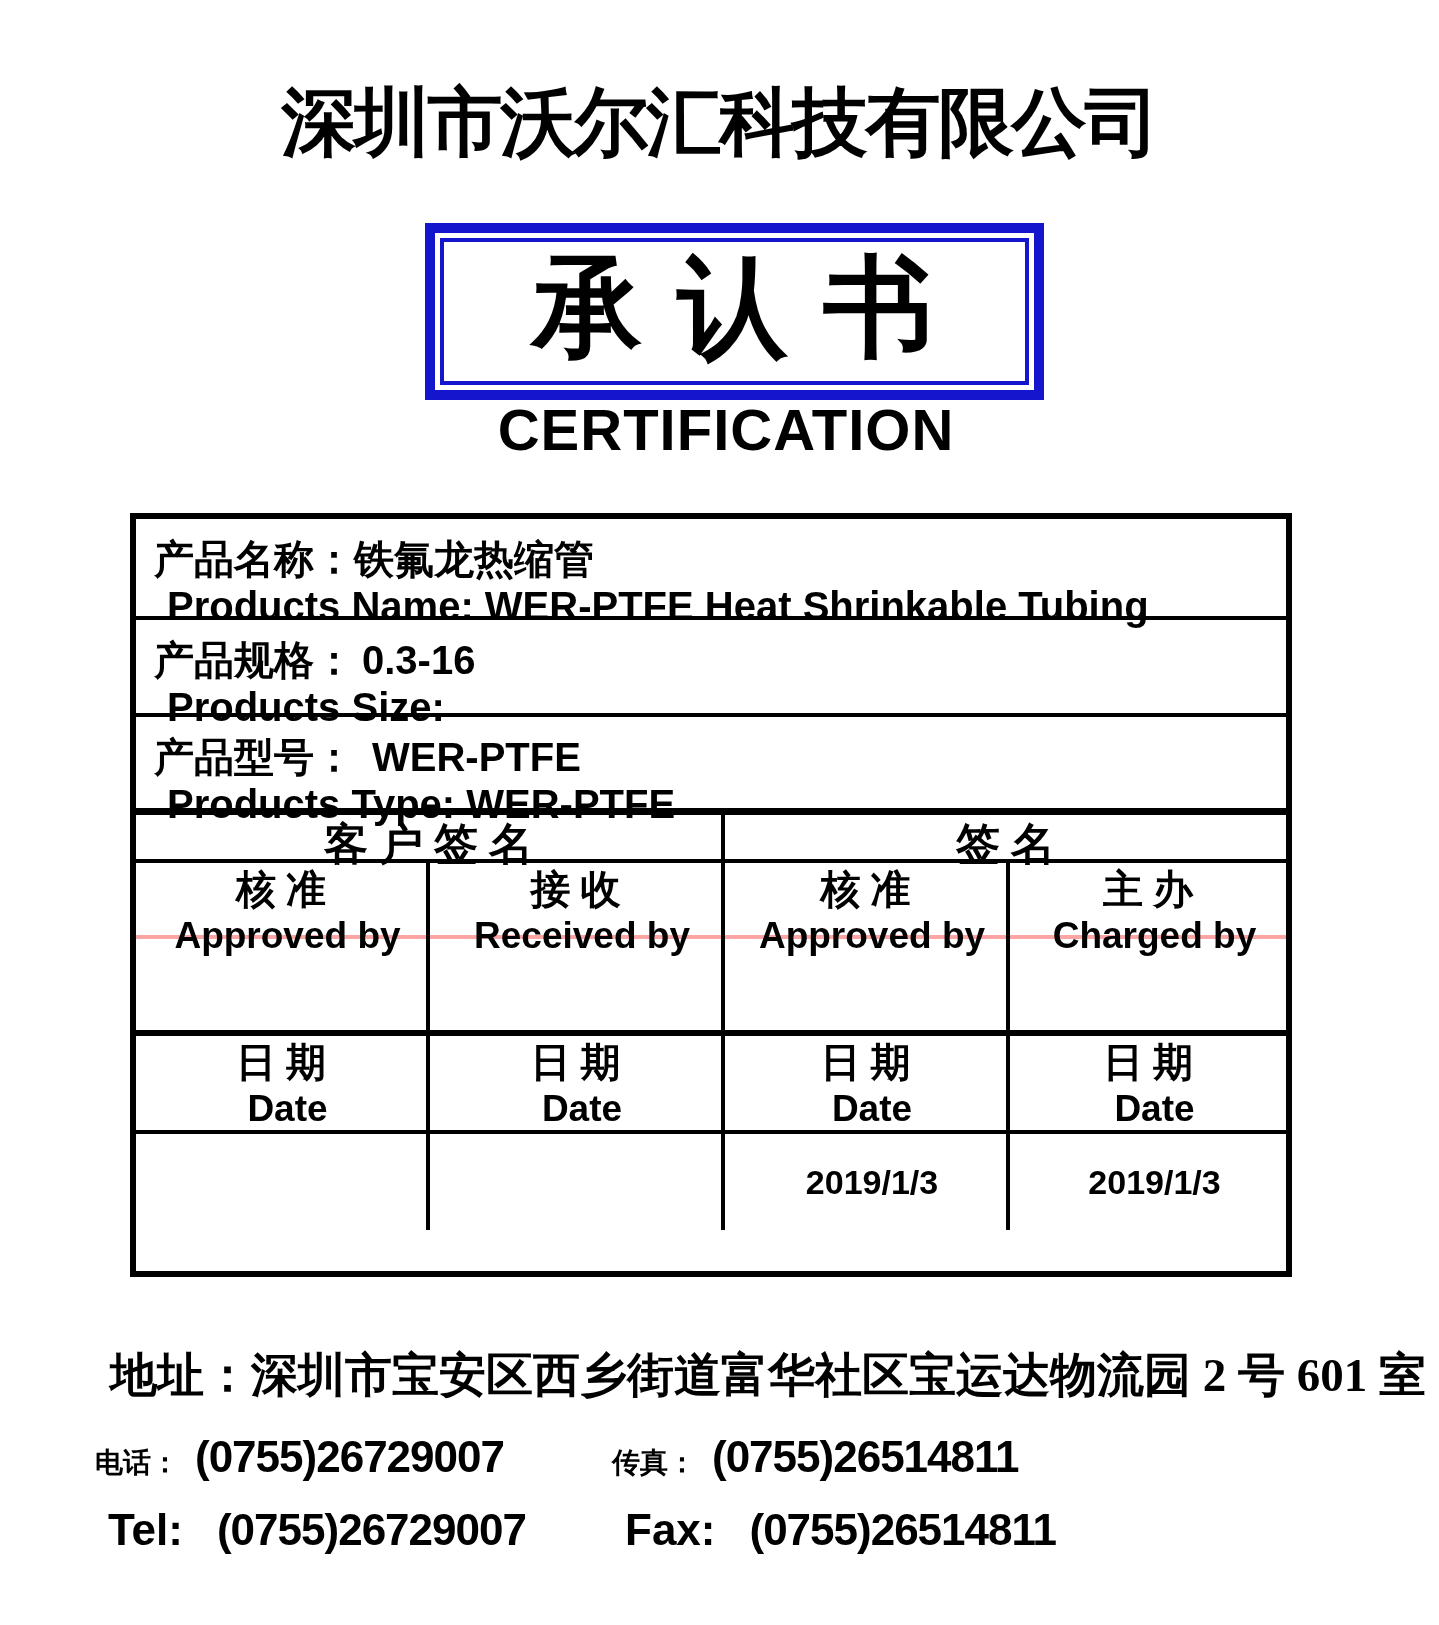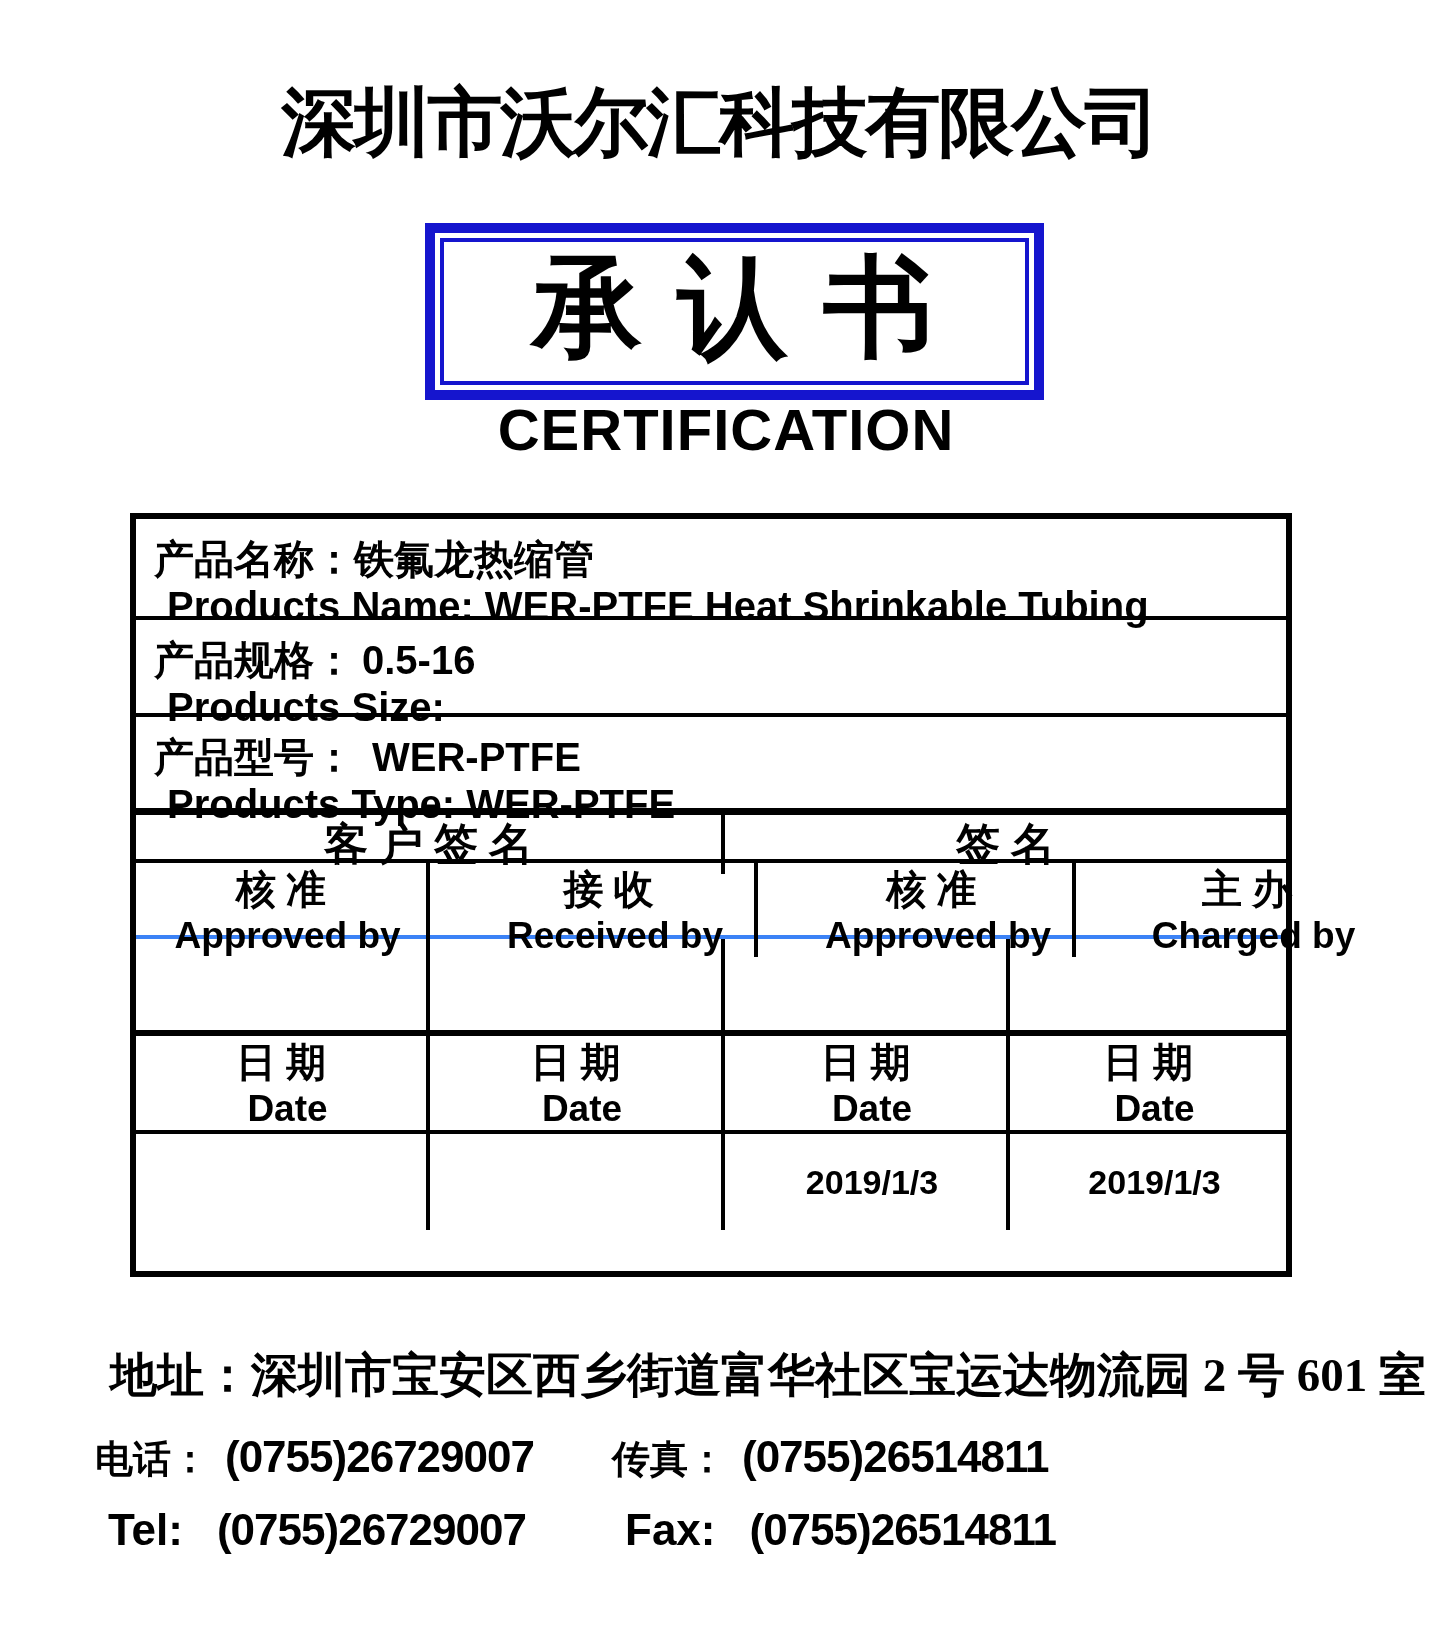--- a/index.html
+++ b/index.html
@@ -85,21 +85,21 @@
     white-space: nowrap;
   }
   .sig-header > div:first-child { border-right: 4px solid #000; }
 
   .sig-row {
     display: grid;
     grid-template-columns: 294px 295px 285px 276px;
   }
   .sig-row > div { border-right: 4px solid #000; }
   .sig-row > div:last-child { border-right: none; }
-  .sig-row.roles   { height: 76px; border-bottom: 4px solid #3b82f6; gap: 33px; }
+  .sig-row.roles   { height: 76px; border-bottom: 4px solid #fca5a5; }
   .sig-row.blank   { height: 97px; border-bottom: 6px solid #000; }
   .sig-row.datelab { height: 98px; border-bottom: 4px solid #000; text-align: center; }
   .sig-row.dateval { height: 96px; }
   .cell-2line {
     display: flex; flex-direction: column;
     align-items: center; justify-content: center;
     padding-top: 2px;
   }
   .cell-2line .cn { font-size: 40px; line-height: 50px; white-space: nowrap; }
   .cell-2line .en { font-size: 37px; line-height: 42px; white-space: nowrap; }
@@ -113,21 +113,21 @@
     position: absolute;
     left: 110px; top: 1344px;
     font-size: 47px;
     white-space: nowrap;
   }
   .contact-pair { position: absolute; white-space: nowrap; }
   .pair-tel-cn { left: 95px;  top: 1432px; }
   .pair-fax-cn { left: 612px; top: 1432px; }
   .pair-tel-en { left: 95px;  top: 1505px; }
   .pair-fax-en { left: 612px; top: 1505px; }
-  .contact-pair .lbl-cn { font-size: 38px; margin-top: 36px; }
+  .contact-pair .lbl-cn { font-size: 28px; margin-top: 36px; }
   .contact-pair .lbl-en { font-size: 44px; }
   .contact-pair .num { font-size: 44px; letter-spacing: -1px; margin-left: 16px; }
   .pair-tel-en .num, .pair-fax-en .num { margin-left: 34px; }
 </style>
 </head>
 <body>
 
 <div class="company-name cjk">深圳市沃尔汇科技有限公司</div>
 
 <div class="stamp-box">
@@ -142,21 +142,21 @@
 
   <div class="prow r1">
     <div class="pline-cn">
       <span class="cjk">产品名称：</span><span class="cjk">铁氟龙热缩管</span>
     </div>
     <div class="pline-en lat">Products Name: WER-PTFE Heat Shrinkable Tubing</div>
   </div>
 
   <div class="prow r2">
     <div class="pline-cn">
-      <span class="cjk">产品规格：</span><span class="lat val-lat">0.5-16</span>
+      <span class="cjk">产品规格：</span><span class="lat val-lat">0.3-16</span>
     </div>
     <div class="pline-en lat">Products Size:</div>
   </div>
 
   <div class="prow r3">
     <div class="pline-cn">
       <span class="cjk">产品型号：</span><span class="lat val-lat">WER-PTFE</span>
     </div>
     <div class="pline-en lat">Products Type: WER-PTFE</div>
   </div>

